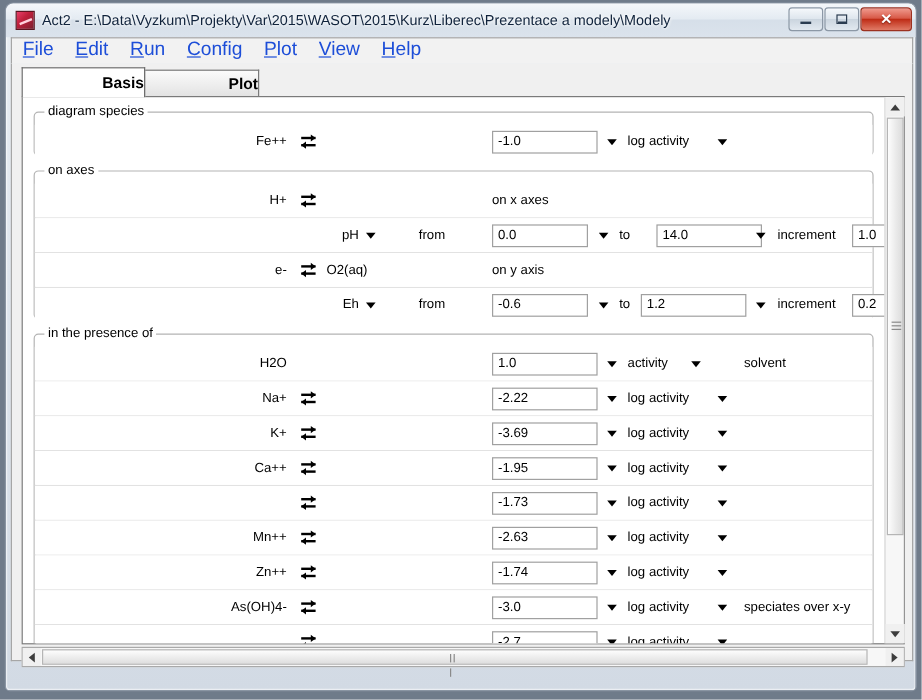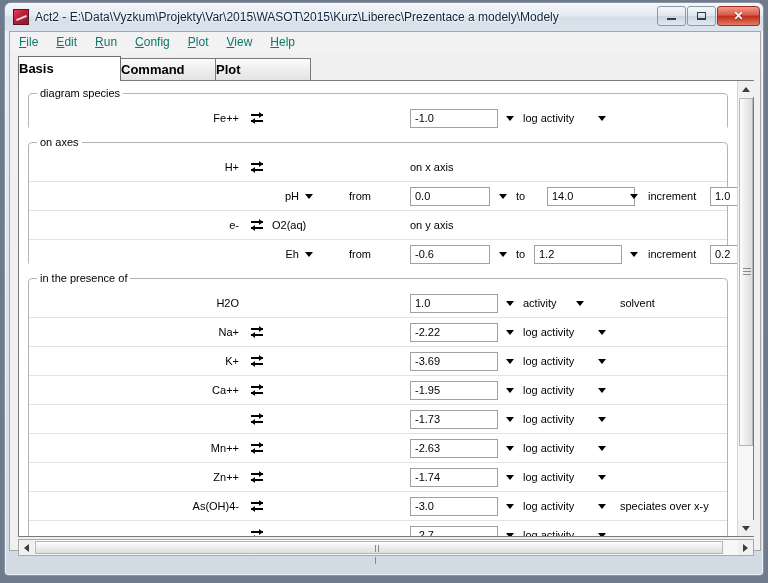--- a/index.html
+++ b/index.html
@@ -54,33 +54,33 @@
   .minglyph{width:9px;height:2px;background:#2b3c50;margin-top:6px;}
   .maxglyph{width:9px;height:8px;border:1px solid #2b3c50;box-sizing:border-box;
     box-shadow:0 -2px 0 -1px #2b3c50 inset;}
   
   #menubar{
     position:absolute;left:4px;top:28px;width:752px;height:22px;
     background:#f2f2f2;border:1px solid #a6a6a6;border-bottom:none;
     box-sizing:border-box;
   }
   .menu-item{
-    float:left;height:20px;line-height:20px;padding:0 9px;font-size:12px;color:#0f766e;
+    float:left;height:20px;line-height:20px;padding:0 9px;font-size:16px;color:#1d4ed8;
   }
   .menu-item u{text-decoration:underline;}
   
   #client{
     position:absolute;left:4px;top:50px;width:752px;height:498px;
     background:#f0f0f0;border:1px solid #a6a6a6;border-top:none;
     box-sizing:border-box;
   }
   
   #tabstrip{position:absolute;left:8px;top:5px;height:23px;}
   .tab{
-    float:left;height:23px;line-height:22px;text-align:left;
+    float:left;height:23px;line-height:22px;text-align:right;
     font-size:13px;font-weight:bold;color:#000;
     border:1px solid #7a7a7a;border-bottom:none;
     background:linear-gradient(to bottom,#fbfbfb,#ededed 55%,#e2e2e2);
     box-sizing:border-box;margin-right:-1px;
   }
   .tab.active{
     background:#fff;height:25px;line-height:24px;margin-top:-2px;
     border-color:#6e6e6e;position:relative;z-index:3;
   }
   
@@ -206,21 +206,20 @@
       <div class="menu-item"><u>R</u>un</div>
       <div class="menu-item"><u>C</u>onfig</div>
       <div class="menu-item"><u>P</u>lot</div>
       <div class="menu-item"><u>V</u>iew</div>
       <div class="menu-item"><u>H</u>elp</div>
     </div>
 
   <div id="client">
     <div id="tabstrip">
         <div class="tab active" style="width: 103px;">Basis</div>
-        <div class="tab" style="width: 96px;">Command</div>
         <div class="tab" style="width: 96px;">Plot</div>
       </div>
 
     <div id="panel">
       <div id="panelinner">
           <div class="group" style="top: 6px; width: 700px; height: 43px;">
             <div class="gbox"></div>
             <div class="glabel">diagram species</div>
             <div style="position: absolute; left: 1px; top: 17px; width: 698px;">
               <div class="grow last">
@@ -241,21 +240,21 @@
             <div class="gbox"></div>
             <div class="glabel">on axes</div>
             <div style="position: absolute; left: 1px; top: 17px; width: 698px;">
               <div class="grow">
                 <div class="rowfill"></div>
                 <span class="cell r" style="left:110px;width:100px">H+</span>
                 <span class="swap" style="left:222px">
                   <i class="a"></i>
                   <i class="b"></i>
                 </span>
-                <span class="cell" style="left:381px">on x axis</span>
+                <span class="cell" style="left:381px">on x axes</span>
               </div>
               <div class="grow">
                 <div class="rowfill"></div>
                 <span class="cell r" style="left:210px;width:60px">pH</span>
                 <span class="caret" style="left:276px"></span>
                 <span class="cell" style="left:320px">from</span>
                 <span class="tbox" style="left:381px;width:80px">0.0</span>
                 <span class="caret" style="left:470px"></span>
                 <span class="cell" style="left:487px">to</span>
                 <span class="tbox" style="left:518px;width:88px">14.0</span>

